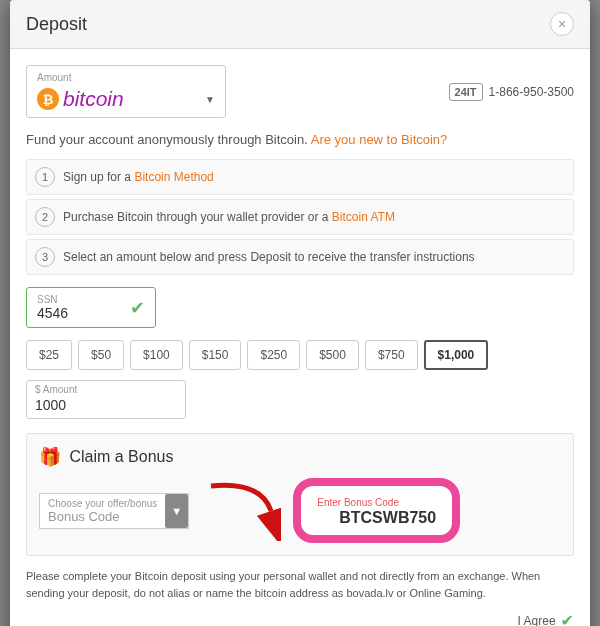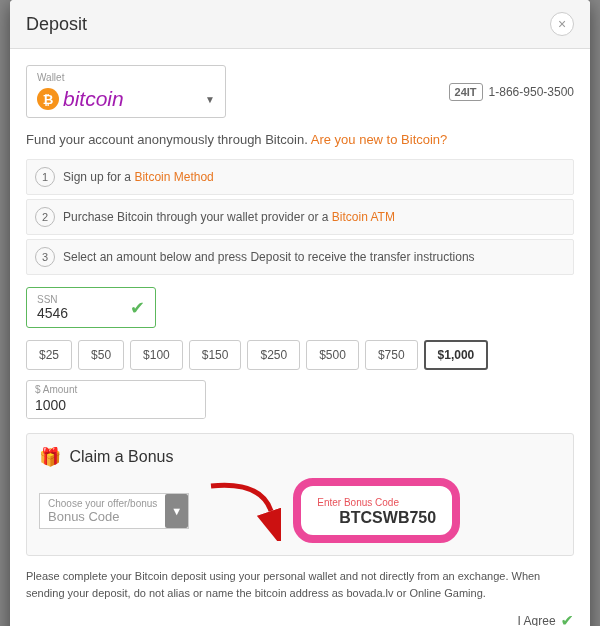--- a/index.html
+++ b/index.html
@@ -207,21 +207,21 @@
       color: #333;
     }
     .amount-input-row {
       display: flex;
       align-items: center;
       margin-bottom: 14px;
     }
     .amount-input-box {
       border: 1px solid #ccc;
       border-radius: 3px;
-      width: 180px;
+      width: 160px;
       overflow: hidden;
     }
     .amount-input-label {
       font-size: 10px;
       color: #999;
       padding: 3px 8px 0 8px;
     }
     .amount-input-field {
       border: none;
       outline: none;
@@ -333,21 +333,21 @@
 
   <div class="modal-header">
     <span class="modal-title">Deposit</span>
     <button class="close-btn">×</button>
   </div>
 
   <div class="modal-body">
 
     <div class="method-row">
       <div class="method-selector">
-        <span class="method-label-small">Wallet</span>
+        <span class="method-label-small">Amount</span>
         <div class="method-content">
           <div class="bitcoin-logo">
             <div class="bitcoin-icon">₿</div>
             <span class="bitcoin-text">bitcoin</span>
           </div>
           <span class="method-arrow">▼</span>
         </div>
       </div>
       <div class="support-info">
         <span class="support-badge">24IT</span>

